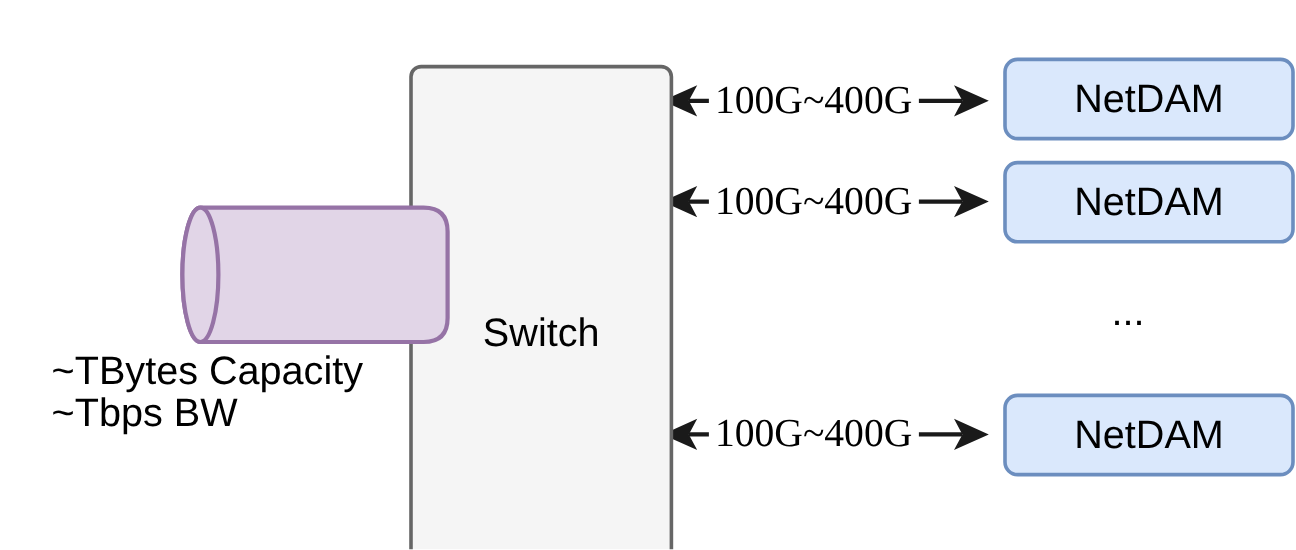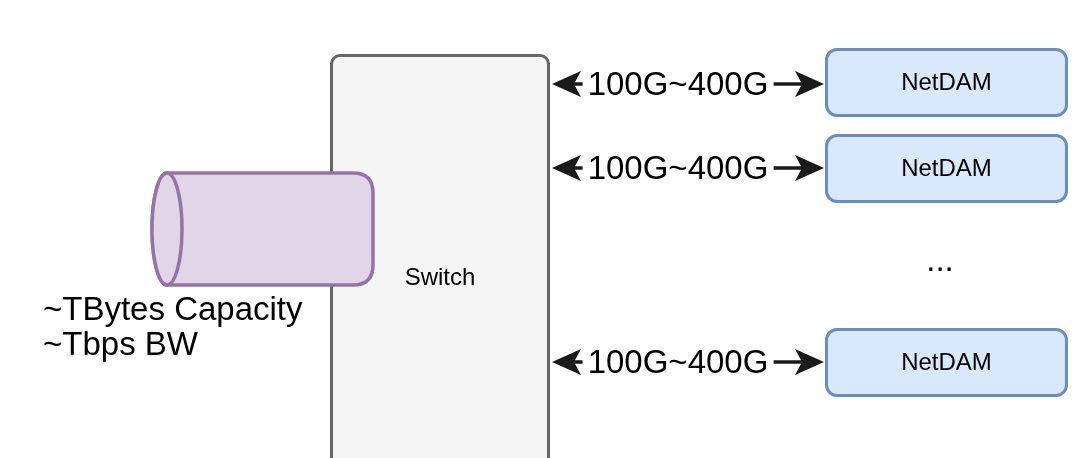--- a/index.html
+++ b/index.html
@@ -11,23 +11,24 @@
     font-family: "Liberation Sans", sans-serif;
     color: var(--text, #000000);
     overflow: hidden;
   }
   .node {
     position: absolute;
     box-sizing: border-box;
     display: flex;
     align-items: center;
     justify-content: center;
-    font-size: 24px;
+    font-size: 33px;
     line-height: 1.1;
     white-space: nowrap;
+    margin-left: 11px;
   }
   .switch-node {
     left: 330px; top: 54px; width: 220px; height: 447px;
     background: var(--switch-fill, #f5f5f5);
     border: 3px solid var(--switch-border, #666666);
     border-radius: 10px;
     z-index: 1;
   }
   .netdam-node {
     left: 825px; width: 243px; height: 69px;
@@ -59,20 +60,21 @@
   .arrow-layer .head  { fill: var(--arrow, #1a1a1a); stroke: none; }
   .link-label {
     position: absolute;
     transform: translate(-50%, -50%);
     background: var(--canvas-bg, #ffffff);
     padding: 0 5px;
     font-size: 33px;
     line-height: 36px;
     white-space: nowrap;
     z-index: 3;
+    font-family: Liberation Serif, serif;
   }
   .link-label-1 { left: 678px; top: 84px; }
   .link-label-2 { left: 678px; top: 168px; }
   .link-label-3 { left: 678px; top: 362px; }
   .cylinder-caption {
     position: absolute;
     left: 43px; top: 291px;
     font-size: 33px;
     line-height: 35px;
     white-space: nowrap;

